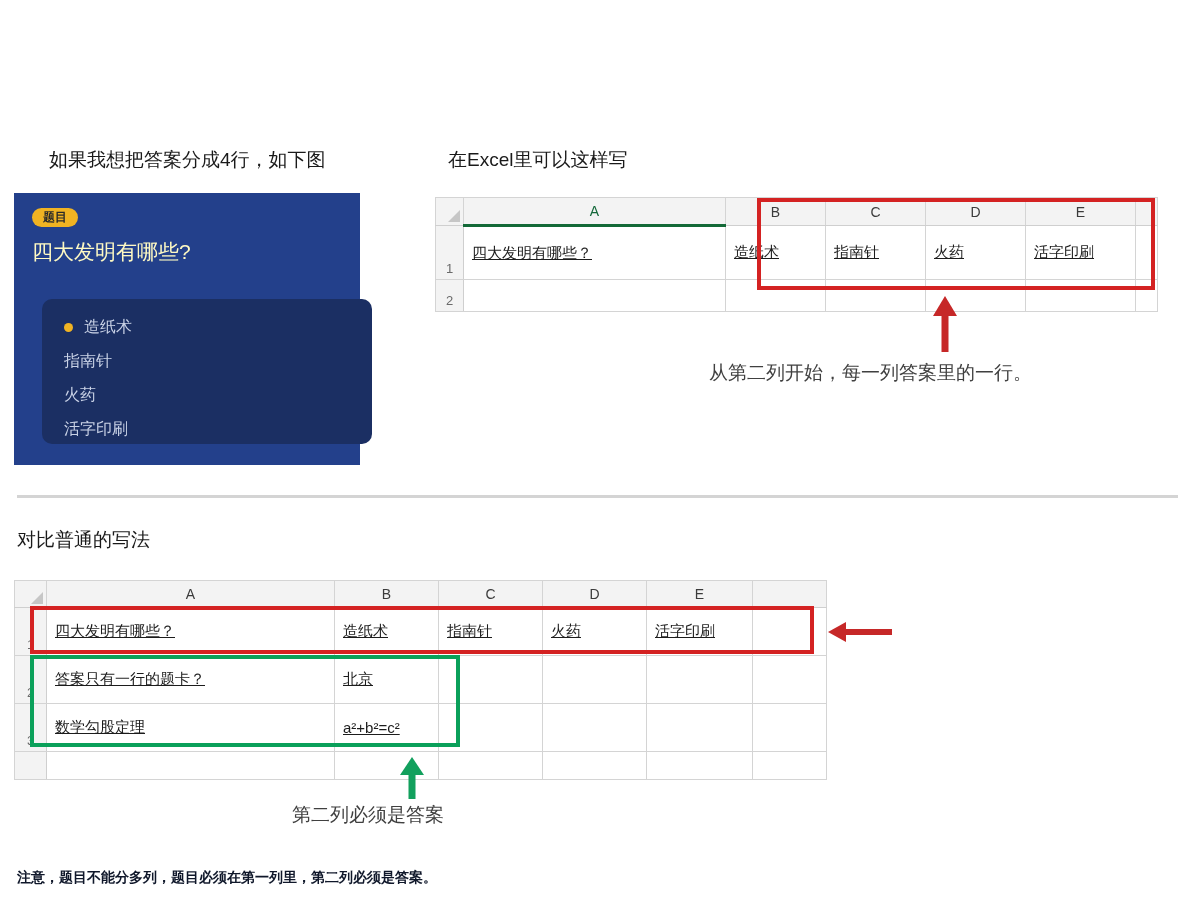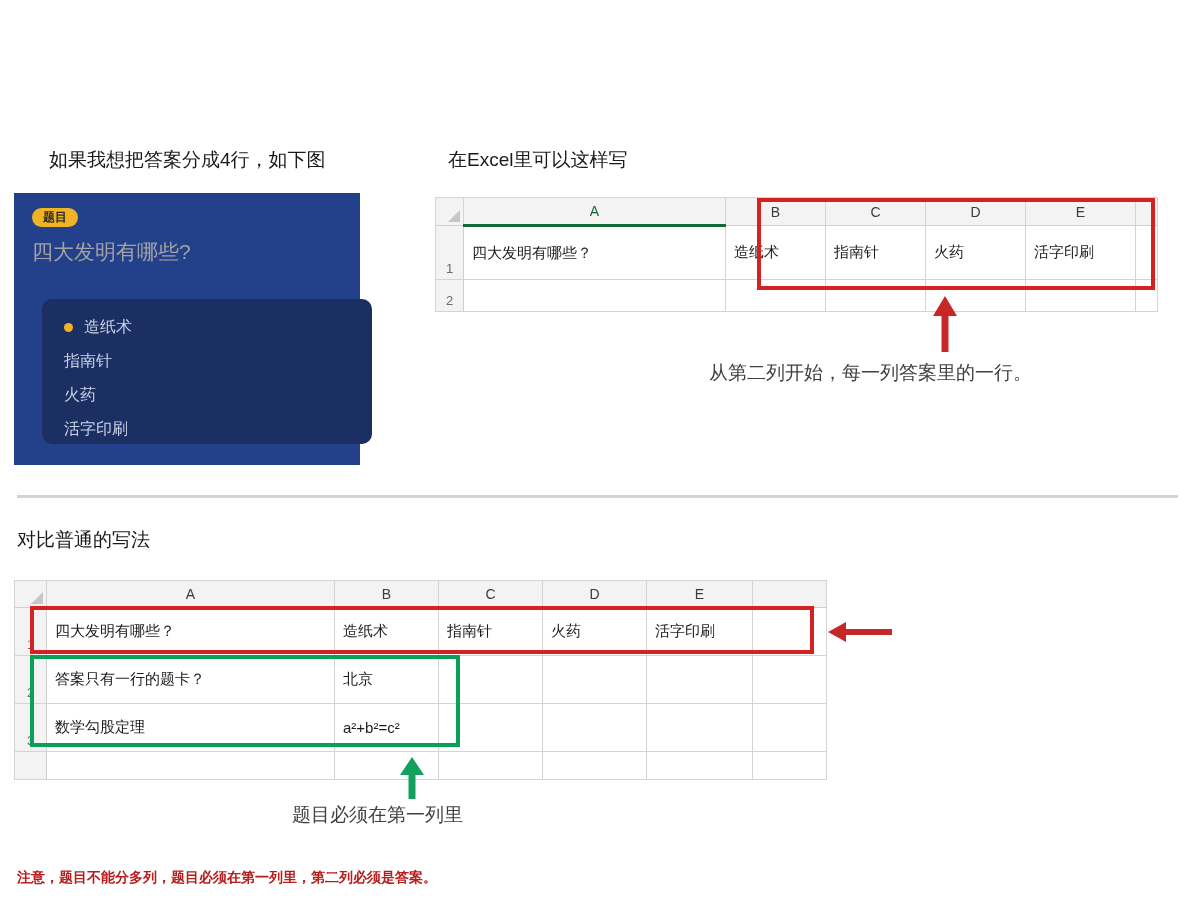--- a/index.html
+++ b/index.html
@@ -38,21 +38,21 @@
   }
   .badge{
     display:inline-block;
     background:#f0b323;color:#2a2a2a;
     font-size:12px;font-weight:bold;
     padding:3px 11px 4px 11px;border-radius:11px;
     line-height:1;
   }
   .qtitle{
     margin-top:11px;
-    color:#a3a3a3;font-size:21px;font-weight:400;
+    color:#fef9c3;font-size:21px;font-weight:400;
   }
   .answers{
     position:absolute;left:28px;top:106px;width:330px;height:145px;
     background:#1b2f63;border-radius:10px;
     box-sizing:border-box;
     padding:20px 0 0 22px;
   }
   .ans-row{
     color:#c9d2e6;font-size:16px;line-height:1;
     margin-bottom:18px;display:flex;align-items:center;
@@ -96,21 +96,21 @@
     width:0;height:0;
     border-left:12px solid transparent;
     border-bottom:12px solid #c6c6c6;
   }
   .grid td.rowhdr{
     background:#f3f3f3;color:#6a6a6a;font-size:13px;
     text-align:center;vertical-align:bottom;
     padding-bottom:3px;
     border-right:1px solid #cfcfcf;
   }
-  .grid td.cell{padding:0 8px;vertical-align:middle;}
+  .grid td.cell{padding:0 8px;vertical-align:middle;text-decoration:underline;}
 
   
   #grid-top{left:435px;top:197px;width:722px;height:105px;}
   #grid-top td{height:50px;}
   #grid-top tr.r2 td{height:28px;}
 
   
   #grid-bottom{left:14px;top:580px;width:812px;height:188px;}
   #grid-bottom td{height:44px;}
   #grid-bottom tr.empty td{height:24px;}
@@ -151,21 +151,21 @@
   #note-top{left:709px;top:358px;width:470px;}
   #note-bot-red{left:900px;top:613px;white-space:nowrap;}
   #note-bot-green{left:292px;top:800px;white-space:nowrap;}
 
   
   #divider{position:absolute;left:17px;top:495px;width:1161px;height:3px;background:#d4d4d4;}
 
   
   #footer-note{
     position:absolute;left:17px;top:869px;
-    font-size:14px;font-weight:bold;color:#b91c1c;white-space:nowrap;
+    font-size:14px;font-weight:bold;color:#0f172a;white-space:nowrap;
   }
 </style>
 </head>
 <body>
 
 <div class="page">
 
 
   <div class="caption" id="cap-left">如果我想把答案分成4行，如下图</div>
 
@@ -319,17 +319,17 @@
 
   <div class="arrow-left" id="arrow-bot-red-left">
     <span class="head"></span>
     <span class="stem"></span>
   </div>
 
   <div class="arrow-up" id="arrow-bot-green">
     <span class="stem"></span>
     <span class="head"></span>
   </div>
-  <div class="note" id="note-bot-green">题目必须在第一列里</div>
+  <div class="note" id="note-bot-green">第二列必须是答案</div>
 
   <div id="footer-note">注意，题目不能分多列，题目必须在第一列里，第二列必须是答案。</div>
 
 </div>
 
 </body></html>

